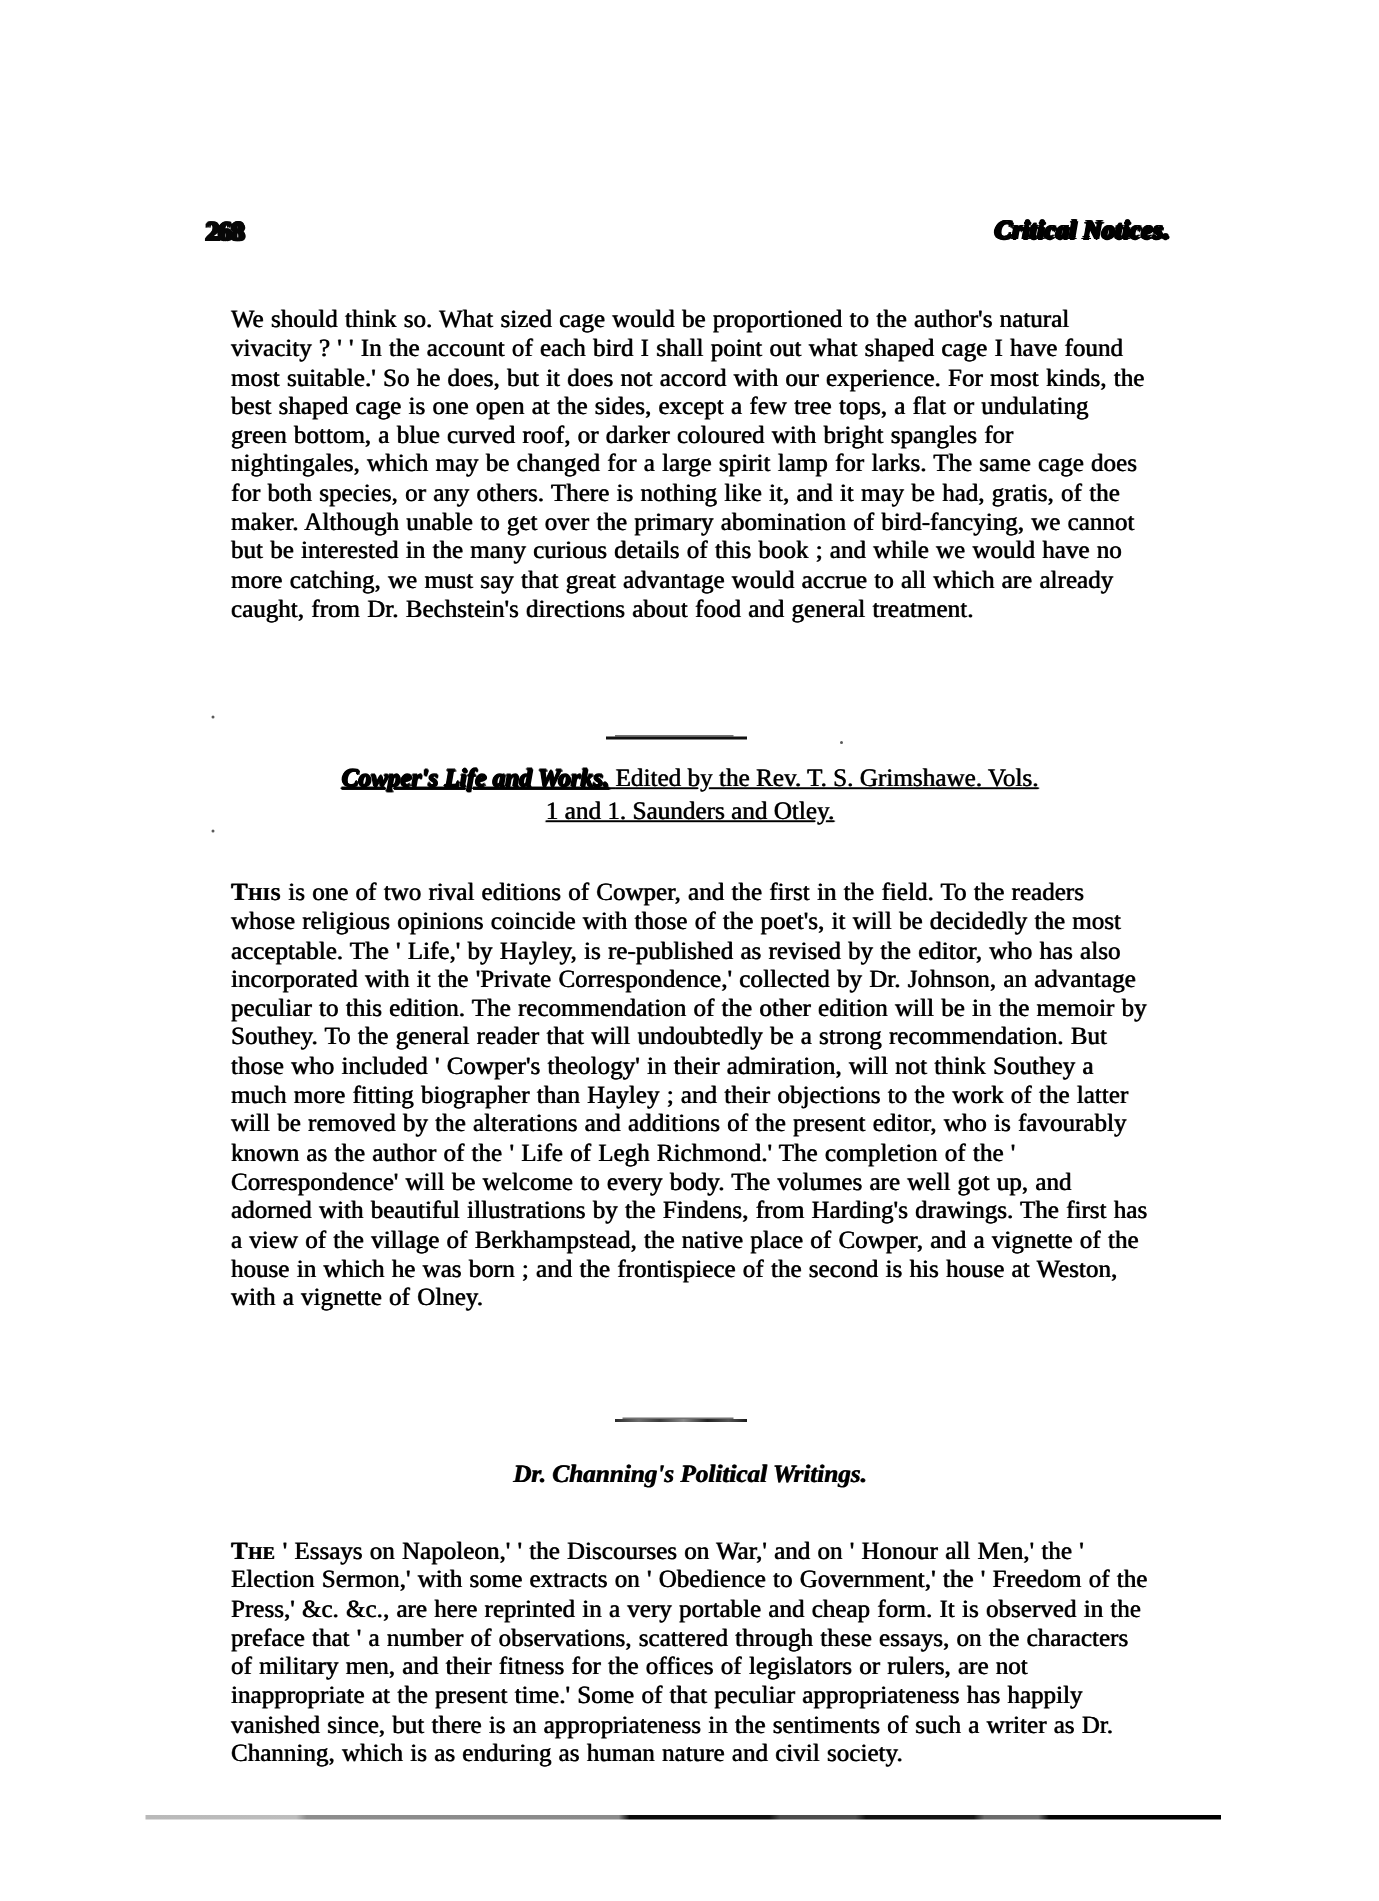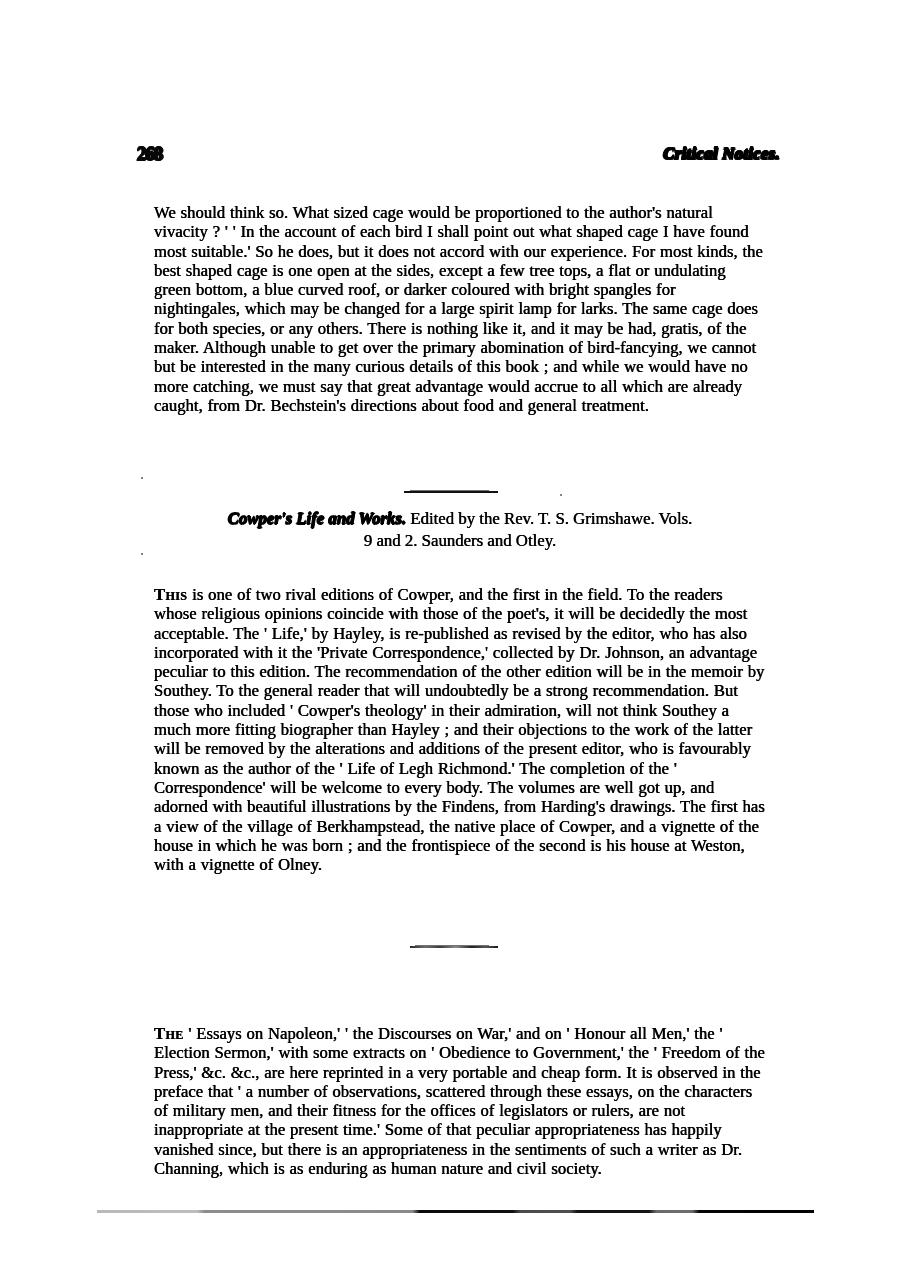--- a/index.html
+++ b/index.html
@@ -120,20 +120,21 @@
         #8a8a8a 52%, #222 70%, #555 86%, #1a1a1a 100%);
     height: 1.6px;
   }
 
   
   .art-head {
     font-size: 16.8px;
     line-height: 21px;
     text-align: center;
     text-shadow: 0.35px 0 0 rgba(0,0,0,0.8), -0.25px 0.25px 0 rgba(0,0,0,0.55);
+    text-decoration: underline;
   }
   .art-head .ttl {
     font-style: italic;
     font-weight: bold;
   }
   .art-head.line2 { margin-top: 1px; }
 
   .art-head-solo {
     font-size: 16.8px;
     text-align: center;
@@ -194,30 +195,33 @@
 
   <div class="divider" style="left:404px; top:475px; width:94px;"></div>
   <span class="stray-dot" style="left:560px; top:478px;"></span>
   <span class="stray-dot" style="left:141px; top:461px;"></span>
 
   <div style="position:absolute; left:137px; top:492px; width:646px;">
     <div class="art-head">
       <span class="ttl blot">Cowper's Life and Works.</span>
       <span>Edited by the Rev. T. S. Grimshawe. Vols.</span>
     </div>
-    <div class="art-head line2">9 and 2.   Saunders and Otley.</div>
+    <div class="art-head line2">1 and 1.   Saunders and Otley.</div>
   </div>
   <span class="stray-dot" style="left:141px; top:537px;"></span>
 
   <div style="position:absolute; left:137px; top:552px; width:646px;">
     <p class="para"><span class="smallcaps-open">This</span><span> is one of two rival editions of Cowper, and the first in the field. To the readers whose religious opinions coincide with those of the poet's, it will be decidedly the most acceptable. The ' Life,' by Hayley, is re-published as revised by the editor, who has also incorporated with it the 'Private Correspondence,' collected by Dr. Johnson, an advantage peculiar to this edition. The recommendation of the other edition will be in the memoir by Southey. To the general reader that will undoubtedly be a strong recommendation. But those who included ' Cowper's theology' in their admiration, will not think Southey a much more fitting biographer than Hayley ; and their objections to the work of the latter will be removed by the alterations and additions of the present editor, who is favourably known as the author of the ' Life of Legh Richmond.' The completion of the ' Correspondence' will be welcome to every body. The volumes are well got up, and adorned with beautiful illustrations by the Findens, from Harding's drawings. The first has a view of the village of Berkhampstead, the native place of Cowper, and a vignette of the house in which he was born ; and the frontispiece of the second is his house at Weston, with a vignette of Olney.</span></p>
   </div>
 
   <div class="divider faded" style="left:410px; top:930px; width:88px;"></div>
 
+  <div style="position:absolute; left:137px; top:957px; width:646px;">
+    <div class="art-head-solo">Dr. Channing's Political Writings.</div>
+  </div>
 
   <div style="position:absolute; left:137px; top:991px; width:646px;">
     <p class="para"><span class="smallcaps-open">The</span><span> ' Essays on Napoleon,' ' the Discourses on War,' and on ' Honour all Men,' the ' Election Sermon,' with some extracts on ' Obedience to Government,' the ' Freedom of the Press,' &amp;c. &amp;c., are here reprinted in a very portable and cheap form. It is observed in the preface that ' a number of observations, scattered through these essays, on the characters of military men, and their fitness for the offices of legislators or rulers, are not inappropriate at the present time.' Some of that peculiar appropriateness has happily vanished since, but there is an appropriateness in the sentiments of such a writer as Dr. Channing, which is as enduring as human nature and civil society.</span></p>
   </div>
 
   <div class="bottom-edge"></div>
 
 </div>
 
 </body></html>

